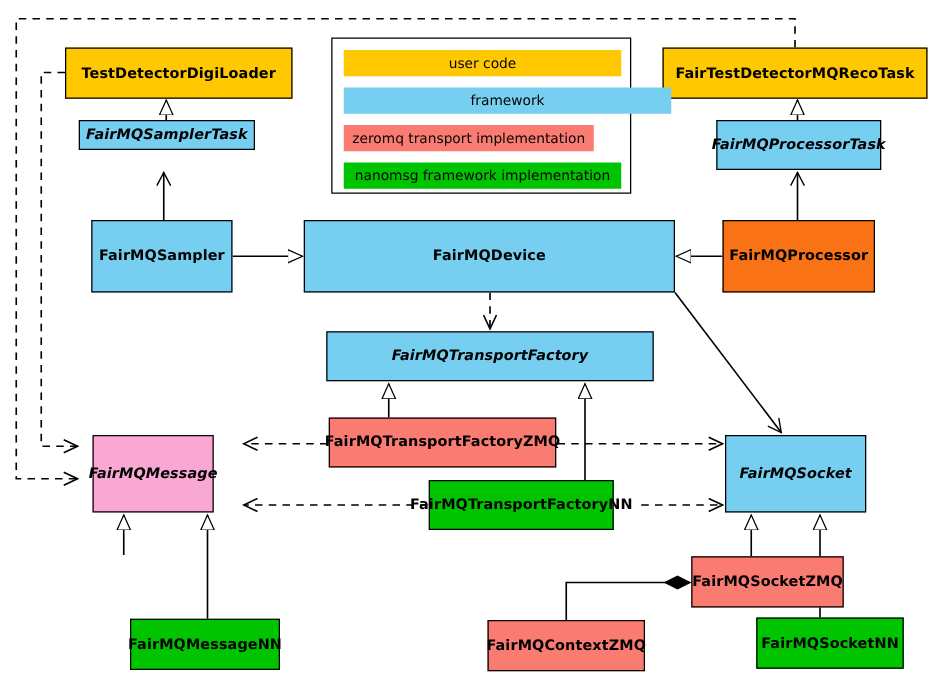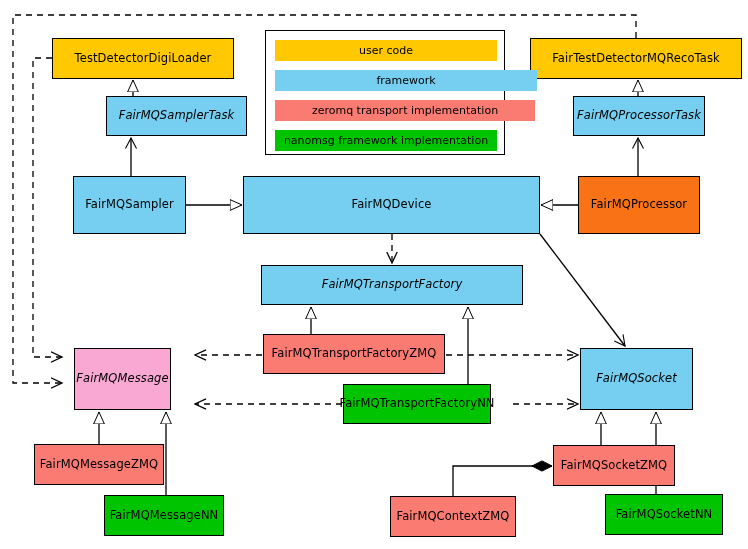--- a/index.html
+++ b/index.html
@@ -2,21 +2,21 @@
 <html><head>
 <meta charset="utf-8">
 <style>
   html,body{margin:0;padding:0;background:#ffffff;}
   body{width:748px;height:549px;overflow:hidden;
        font-family:"DejaVu Sans","Liberation Sans",sans-serif;}
   #diagram{position:relative;width:748px;height:549px;background:#fff;}
   svg{position:absolute;top:0;left:0;width:748px;height:549px;}
   .nodebox{position:absolute;box-sizing:border-box;border:1px solid #000;
            display:flex;align-items:center;justify-content:center;
-           text-align:center;font-size:11.5px;font-weight:normal;color:#000;
+           text-align:center;font-size:11.5px;font-weight:bold;color:#000;
            letter-spacing:.1px;line-height:1.15;}
   .abstract{font-style:italic;}
   .legendbox{position:absolute;box-sizing:border-box;background:#fff;
              border:1px solid #000;}
   .legrow{position:absolute;box-sizing:border-box;
           display:flex;align-items:center;justify-content:center;
           font-size:11px;font-weight:normal;color:#000;}
 </style>
 </head>
 <body>
@@ -86,21 +86,21 @@
       <line x1="656" y1="494" x2="656" y2="412" marker-end="url(#hollowTri)"></line>
 
       <path d="M 453 496 L 453 466 L 552 466" marker-end="url(#filledDiamond)"></path>
     </g>
   </svg>
 
   <div class="nodebox" style="left:52px;top:38px;width:182px;height:41px;background:#FFC800;">
     <span>TestDetectorDigiLoader</span>
   </div>
 
-  <div class="nodebox abstract" style="left:63px;top:96px;width:141px;height:40px;background:#76CEF0;margin-left:43px;">
+  <div class="nodebox abstract" style="left:63px;top:96px;width:141px;height:24px;background:#76CEF0;">
     <span>FairMQSamplerTask</span>
   </div>
 
   <div class="nodebox" style="left:73px;top:176px;width:113px;height:58px;background:#76CEF0;">
     <span>FairMQSampler</span>
   </div>
 
   <div class="nodebox" style="left:243px;top:176px;width:297px;height:58px;background:#76CEF0;">
     <span>FairMQDevice</span>
   </div>
@@ -126,23 +126,20 @@
   </div>
 
   <div class="nodebox" style="left:343px;top:384px;width:148px;height:40px;background:#00C400;">
     <span>FairMQTransportFactoryNN</span>
   </div>
 
   <div class="nodebox abstract" style="left:74px;top:348px;width:97px;height:62px;background:#f9a8d4;">
     <span>FairMQMessage</span>
   </div>
 
-  <div class="nodebox" style="left:34px;top:444px;width:130px;height:41px;background:#FA7B72;">
-    <span>FairMQMessageZMQ</span>
-  </div>
 
   <div class="nodebox" style="left:104px;top:495px;width:120px;height:41px;background:#00C400;">
     <span>FairMQMessageNN</span>
   </div>
 
   <div class="nodebox abstract" style="left:580px;top:348px;width:113px;height:62px;background:#76CEF0;">
     <span>FairMQSocket</span>
   </div>
 
   <div class="nodebox" style="left:553px;top:445px;width:122px;height:41px;background:#FA7B72;">
@@ -157,21 +154,21 @@
     <span>FairMQContextZMQ</span>
   </div>
 
   <div class="legendbox" style="left:265px;top:30px;width:240px;height:125px;padding-left:43px;">
     <div class="legrow" style="left:9px;top:9px;width:222px;height:21px;background:#FFC800;">
       <span>user code</span>
     </div>
     <div class="legrow" style="left:9px;top:39px;width:262px;height:21px;background:#76CEF0;">
       <span>framework</span>
     </div>
-    <div class="legrow" style="left:9px;top:69px;width:260px;height:21px;background:#FA7B72;text-align:center;">
+    <div class="legrow" style="left:9px;top:69px;width:200px;height:21px;background:#FA7B72;text-align:center;">
       <span>zeromq transport implementation</span>
     </div>
     <div class="legrow" style="left:9px;top:99px;width:222px;height:21px;background:#00C400;">
       <span>nanomsg framework implementation</span>
     </div>
   </div>
 
 </div>
 
 </body></html>

